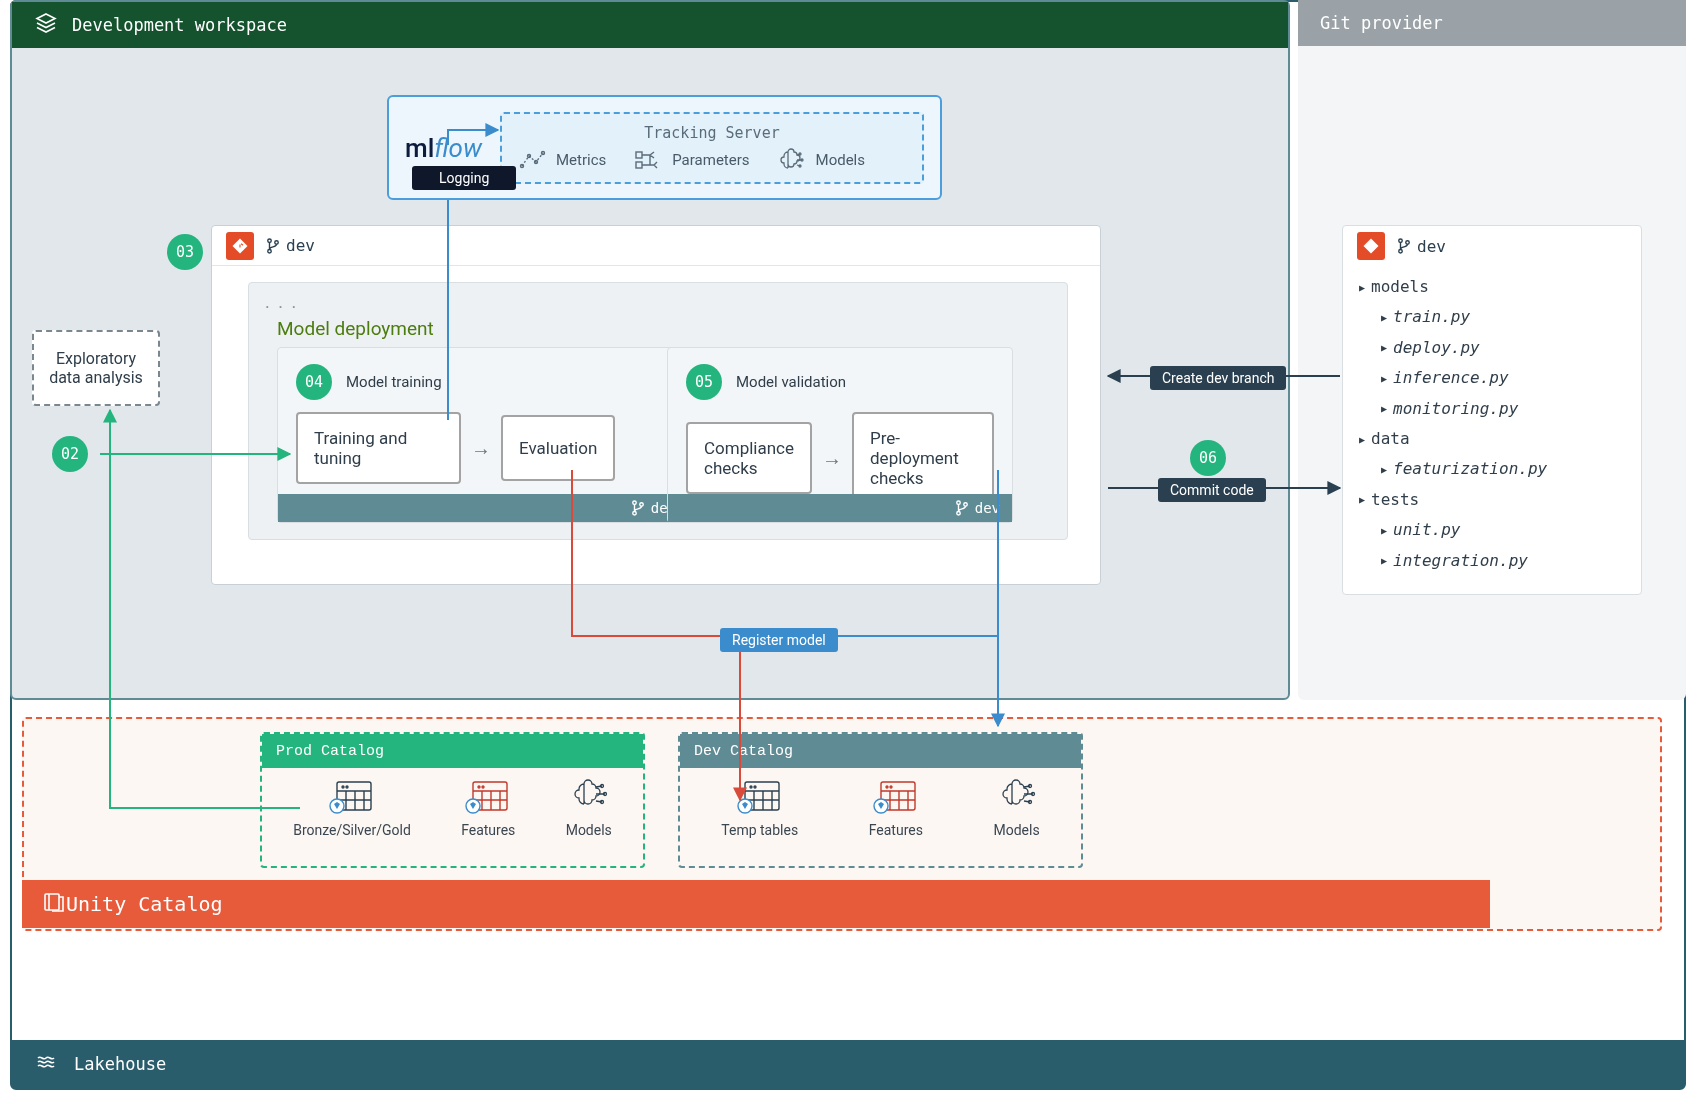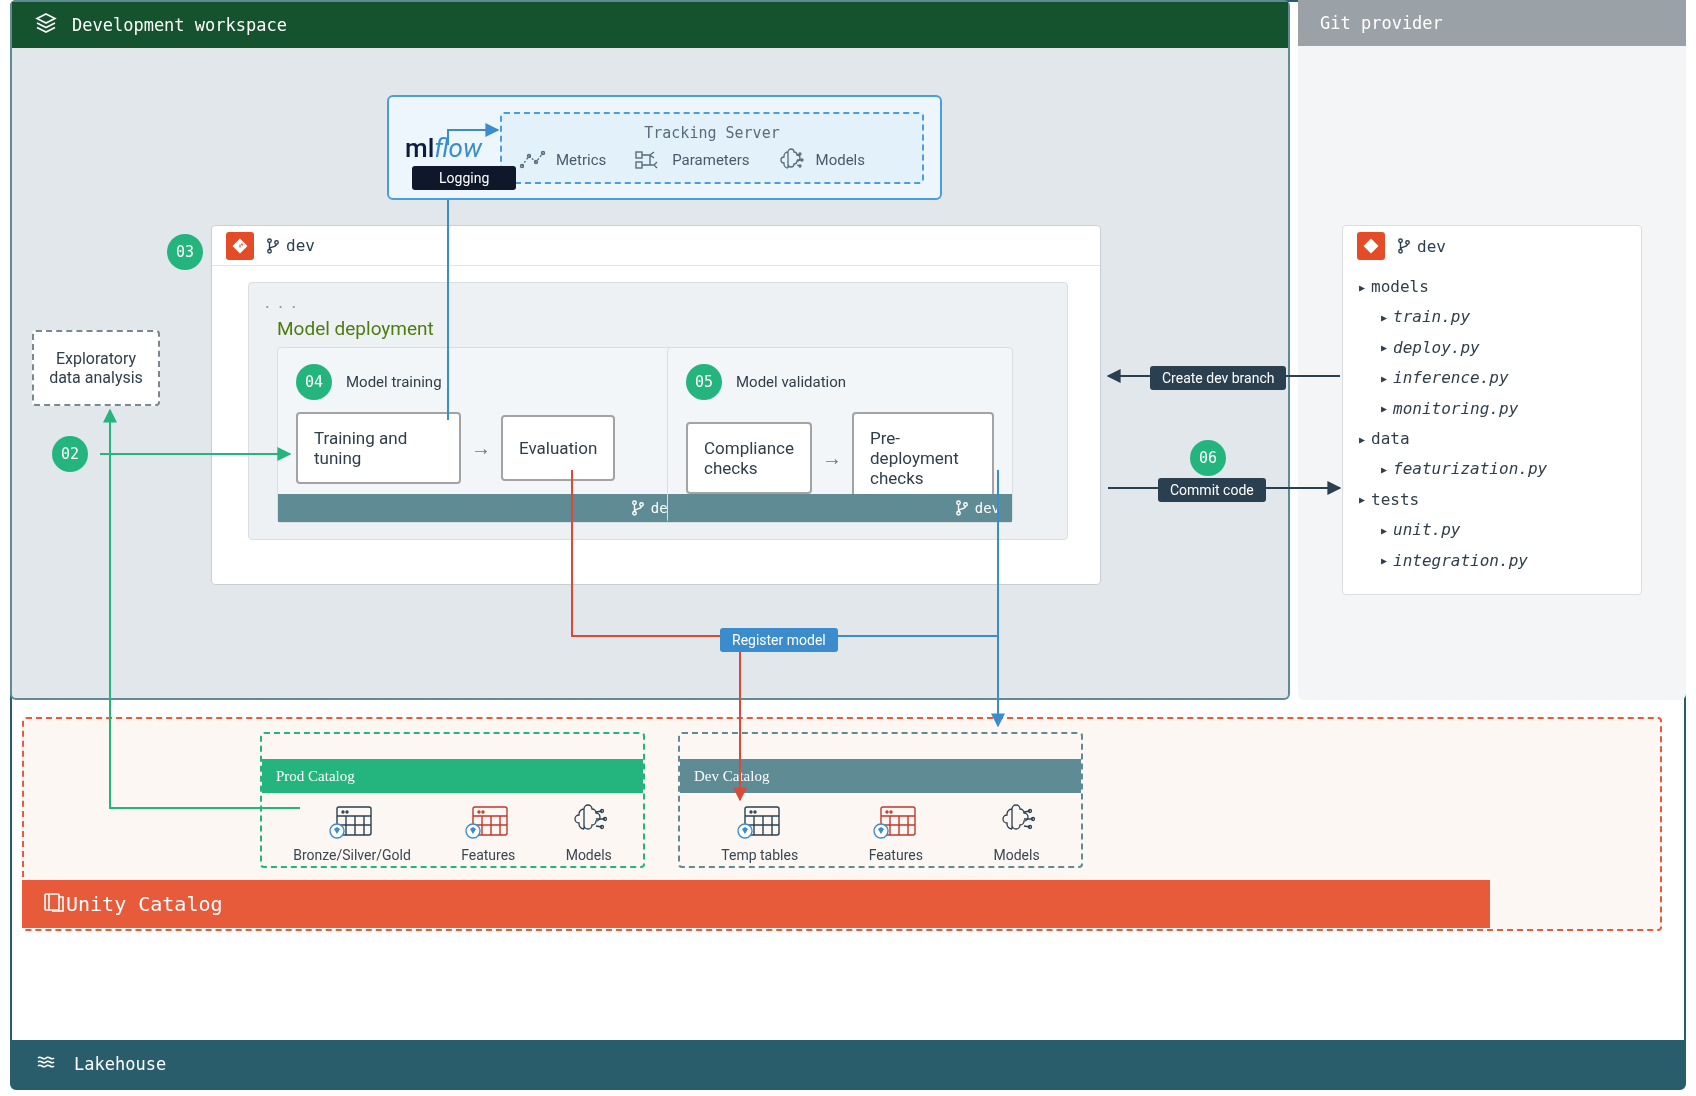--- a/index.html
+++ b/index.html
@@ -61,21 +61,21 @@
 .step-03{position:absolute;left:167px;top:234px;}
 .step-06{position:absolute;left:1190px;top:440px;}
 
 
 .unity-band{position:absolute;left:22px;top:717px;width:1640px;height:214px;border:2px dashed #e75a3a;border-radius:4px;background:#fdf7f4;}
 .unity-footer{position:absolute;left:22px;top:880px;width:1468px;height:48px;background:#e75a3a;display:flex;align-items:center;padding-left:20px;color:#fff;font-family:ui-monospace,Menlo,monospace;font-size:20px;}
 
 .catalog-box{position:absolute;top:732px;height:136px;border:2px dashed;border-radius:4px;}
 .catalog-prod{left:260px;width:385px;border-color:#24b47e;}
 .catalog-dev{left:678px;width:405px;border-color:#5f8b95;}
-.catalog-header{height:34px;display:flex;align-items:center;padding-left:14px;font-family:Liberation Serif, serif;font-size:15px;color:#fff;margin-top:25px;}
+.catalog-header{height:34px;display:flex;align-items:center;padding-left:14px;font-family:Liberation Mono, monospace;font-size:15px;color:#fff;}
 .catalog-prod .catalog-header{background:#24b47e;}
 .catalog-dev .catalog-header{background:#5f8b95;}
 .catalog-items{display:flex;justify-content:space-around;align-items:center;padding:10px 6px 4px 6px;}
 .catalog-item{display:flex;flex-direction:column;align-items:center;gap:6px;font-size:14px;color:#3a4650;justify-content:center;}
 .catalog-icon{width:46px;height:38px;}
 
 
 .git-tree{position:absolute;left:1342px;top:225px;width:300px;height:370px;background:#fff;border:1px solid #d8dee2;border-radius:4px;}
 .git-tree .dev-window-header{border-bottom:none;}
 .file-list{padding:6px 16px 10px 16px;font-family:ui-monospace,Menlo,monospace;font-size:16px;color:#2f3e4a;line-height:1.9;}

